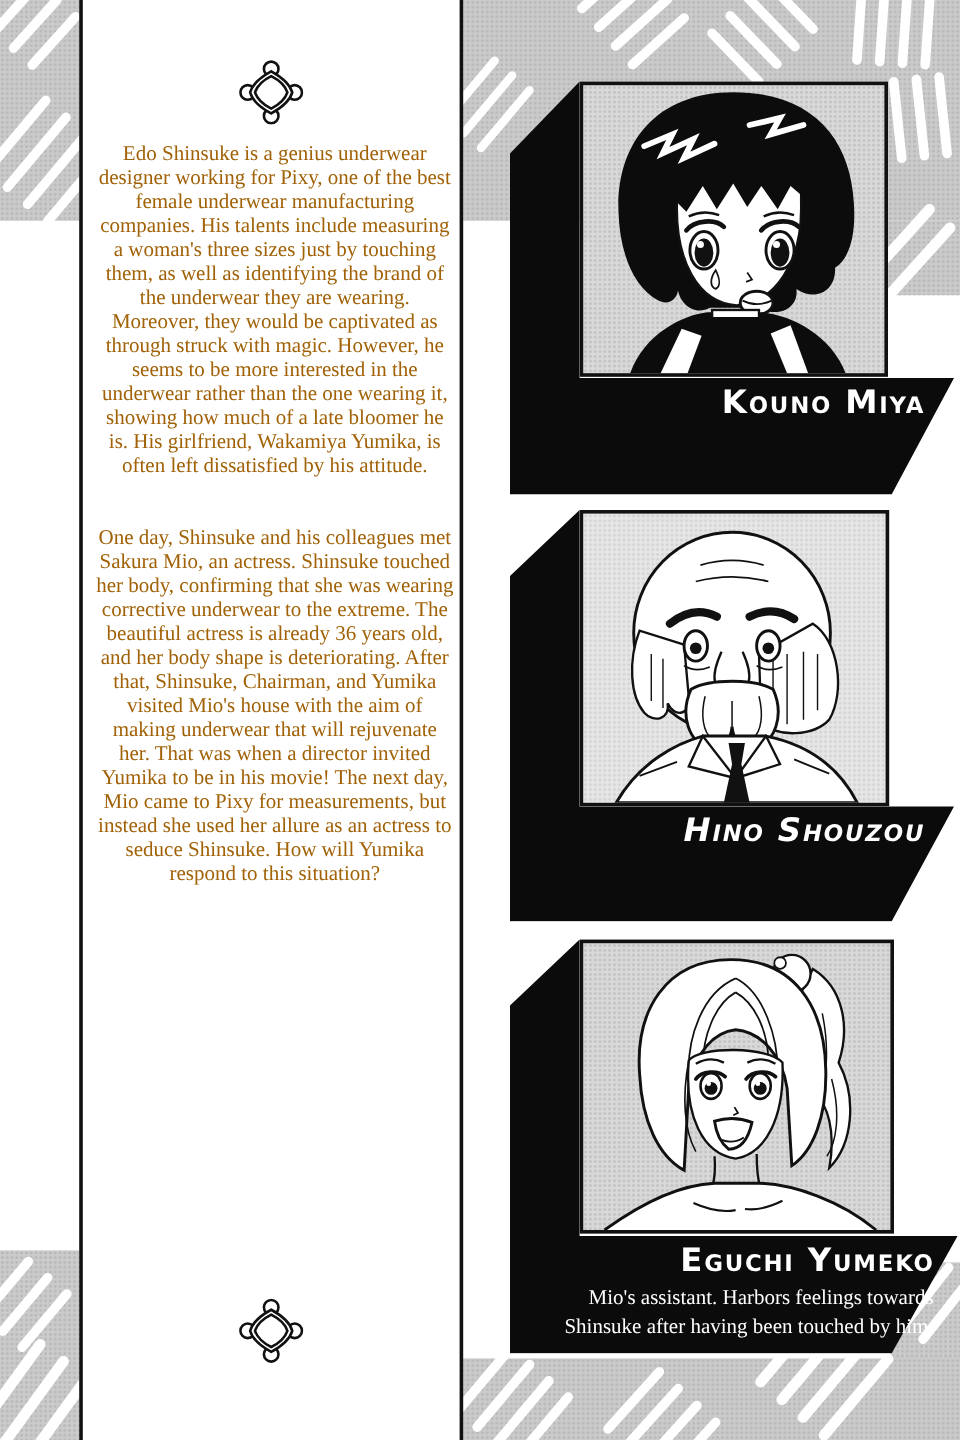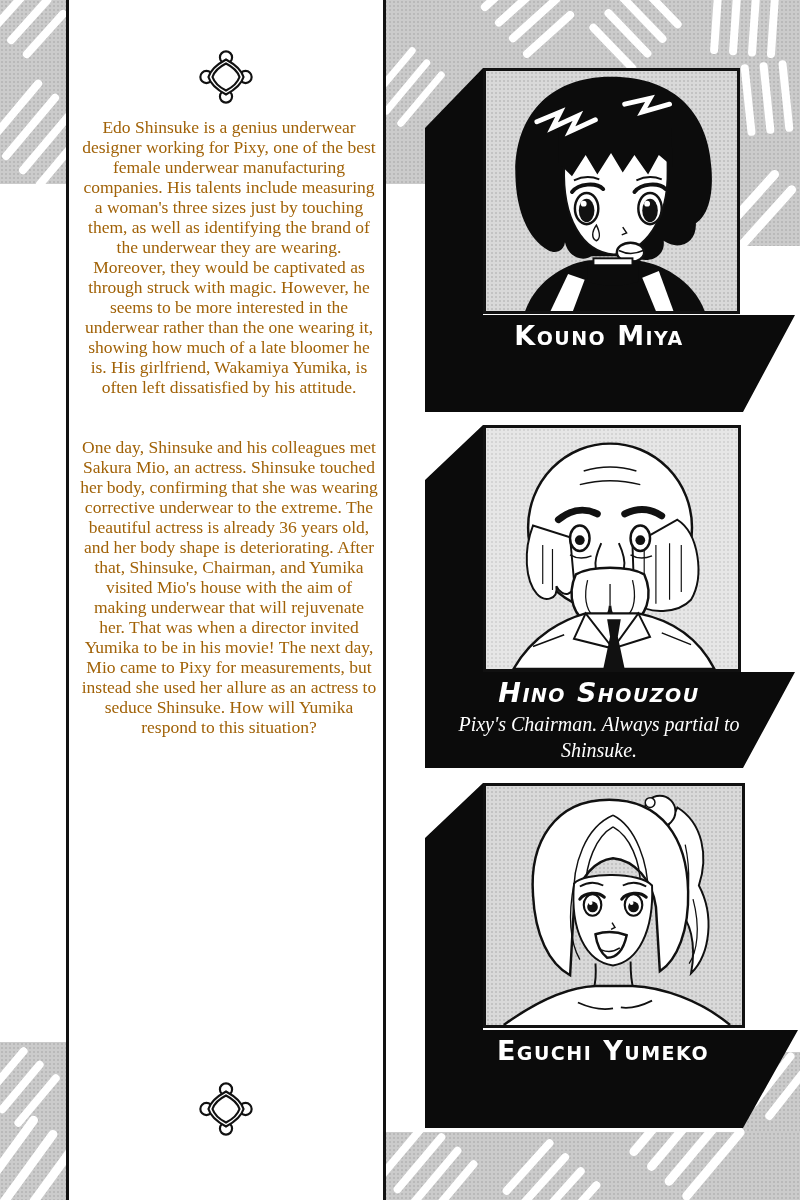--- a/index.html
+++ b/index.html
@@ -33,21 +33,21 @@
   .backdrop{position:absolute;z-index:6;background:#0b0b0b;}
   .portrait{
     position:absolute;z-index:7;box-sizing:border-box;
     border:3px solid #111;
     background-color:#d9d9d9;
     background-image:radial-gradient(#c3c3c3 1px, rgba(0,0,0,0) 1.35px);
     background-size:4px 4px;
   }
   .portrait.light{background-color:#e6e6e6;background-image:radial-gradient(#d4d4d4 1px, rgba(0,0,0,0) 1.35px);}
   .portrait svg{position:absolute;left:0;top:0;width:100%;height:100%;}
-  .banner-text{position:absolute;z-index:8;text-align:center;color:#fff;}
+  .banner-text{position:absolute;z-index:8;text-align:right;color:#fff;}
   .char-name{
     font-family:"DejaVu Sans",sans-serif;font-weight:800;
     font-variant:small-caps;letter-spacing:1.5px;
     font-size:27px;line-height:34px;color:#fff;
   }
   .char-desc{
     font-family:"Liberation Serif",serif;font-size:20px;line-height:26px;color:#fff;
   }
   .char-desc.small{font-size:17.5px;line-height:24px;}
 </style>
@@ -227,21 +227,20 @@
       <path d="M106 210 Q127 219 148 210" fill="none" stroke="#111" stroke-width="2"></path>
       <path d="M28 247 C48 212 80 196 102 190 L156 190 C186 196 216 212 234 247 Z" fill="#fff" stroke="#111" stroke-width="2.5"></path>
       <path d="M102 190 L130 226 L90 216 Z" fill="#fff" stroke="#111" stroke-width="2"></path>
       <path d="M156 190 L130 226 L168 214 Z" fill="#fff" stroke="#111" stroke-width="2"></path>
       <polygon points="124,196 138,196 135,214 142,247 120,247 127,214" fill="#111"></polygon>
       <path d="M48 224 l32 -12 M210 222 l-30 -12" fill="none" stroke="#111" stroke-width="1.6"></path>
     </svg>
   </div>
   <div class="banner-text" style="left:427px;top:676px;width:344px;font-style:italic;">
     <div class="char-name">Hino Shouzou</div>
-    <div class="char-desc" style="width:290px;margin:1px auto 0;">Pixy's Chairman. Always partial to Shinsuke.</div>
   </div>
 
   <div class="backdrop" style="left:425px;top:783px;width:375px;height:345px;
               clip-path:polygon(58px 0,0 55px,0 345px,318px 345px,373px 247px,58px 247px);"></div>
   <div class="portrait" style="left:483px;top:783px;width:262px;height:245px;">
     <svg viewBox="0 0 262 245">
       <path d="M196 22 C222 38 228 72 218 102 C234 132 230 172 210 192 C216 160 208 138 198 128 C206 98 202 58 186 42 Z" fill="#fff" stroke="#111" stroke-width="2"></path>
       <path d="M204 60 C210 88 208 116 202 134 M212 116 C220 146 216 170 208 182" fill="none" stroke="#111" stroke-width="1.3"></path>
       <circle cx="178" cy="26" r="16" fill="#fff" stroke="#111" stroke-width="2"></circle>
       <circle cx="160" cy="32" r="5" fill="#fff" stroke="#111" stroke-width="1.5"></circle>
@@ -263,15 +262,16 @@
       <path d="M129 140 l3 5 l-4 2" fill="none" stroke="#111" stroke-width="1.5"></path>
       <path d="M112 152 Q128 147 144 153 Q139 176 124 176 Q114 168 112 152 Z" fill="#fff" stroke="#111" stroke-width="2.5"></path>
       <path d="M118 168 Q128 172 137 166" fill="none" stroke="#111" stroke-width="1.5"></path>
       <path d="M112 182 C113 196 112 202 110 208 M148 180 C148 194 149 202 151 208" fill="none" stroke="#111" stroke-width="2"></path>
       <path d="M18 245 C58 216 90 206 112 205 L150 205 C180 206 220 220 250 245" fill="#fff" stroke="#111" stroke-width="2.5"></path>
       <path d="M94 222 q20 9 36 6 M170 220 q-18 9 -32 7" fill="none" stroke="#111" stroke-width="1.8"></path>
     </svg>
   </div>
   <div class="banner-text" style="left:427px;top:1034px;width:352px;">
     <div class="char-name">Eguchi Yumeko</div>
+    <div class="char-desc small" style="width:350px;margin:1px auto 0;">Mio's assistant. Harbors feelings towards Shinsuke after having been touched by him.</div>
   </div>
 
 </div>
 
 </body></html>

